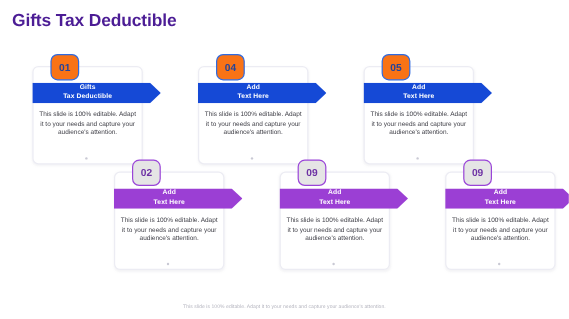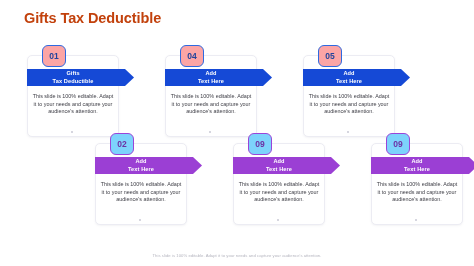--- a/index.html
+++ b/index.html
@@ -9,24 +9,24 @@
     font-family: "Liberation Sans", sans-serif;
     overflow: hidden;
   }
   .slide {
     position: relative;
     width: 474px; height: 266px;
     background: #ffffff;
   }
   .slide-title {
     position: absolute;
-    left: 24px; top: 10px;
+    left: 10px; top: 10px;
     font-size: 14.5px;
     font-weight: bold;
-    color: #c2410c;
+    color: #4c1d95;
     letter-spacing: -0.1px;
   }
   .card {
     position: absolute;
     width: 92px;
   }
   .card-body {
     position: absolute;
     left: 0; top: 10px;
     width: 92px;
@@ -42,26 +42,26 @@
     width: 24px; height: 22px;
     border-radius: 6px;
     display: flex;
     align-items: center;
     justify-content: center;
     font-size: 8.5px;
     font-weight: bold;
     z-index: 3;
   }
   .badge.blue {
-    background: #fca5a5;
+    background: #f97316;
     border: 1px solid #2f6ae0;
     color: #23449c;
   }
   .badge.purple {
-    background: #7dd3fc;
+    background: #e5e5e5;
     border: 1px solid #9a45d8;
     color: #6d31a4;
   }
   .ribbon {
     position: absolute;
     left: 0px; top: 24px;
     width: 107px;
     height: 17px;
     z-index: 2;
   }

